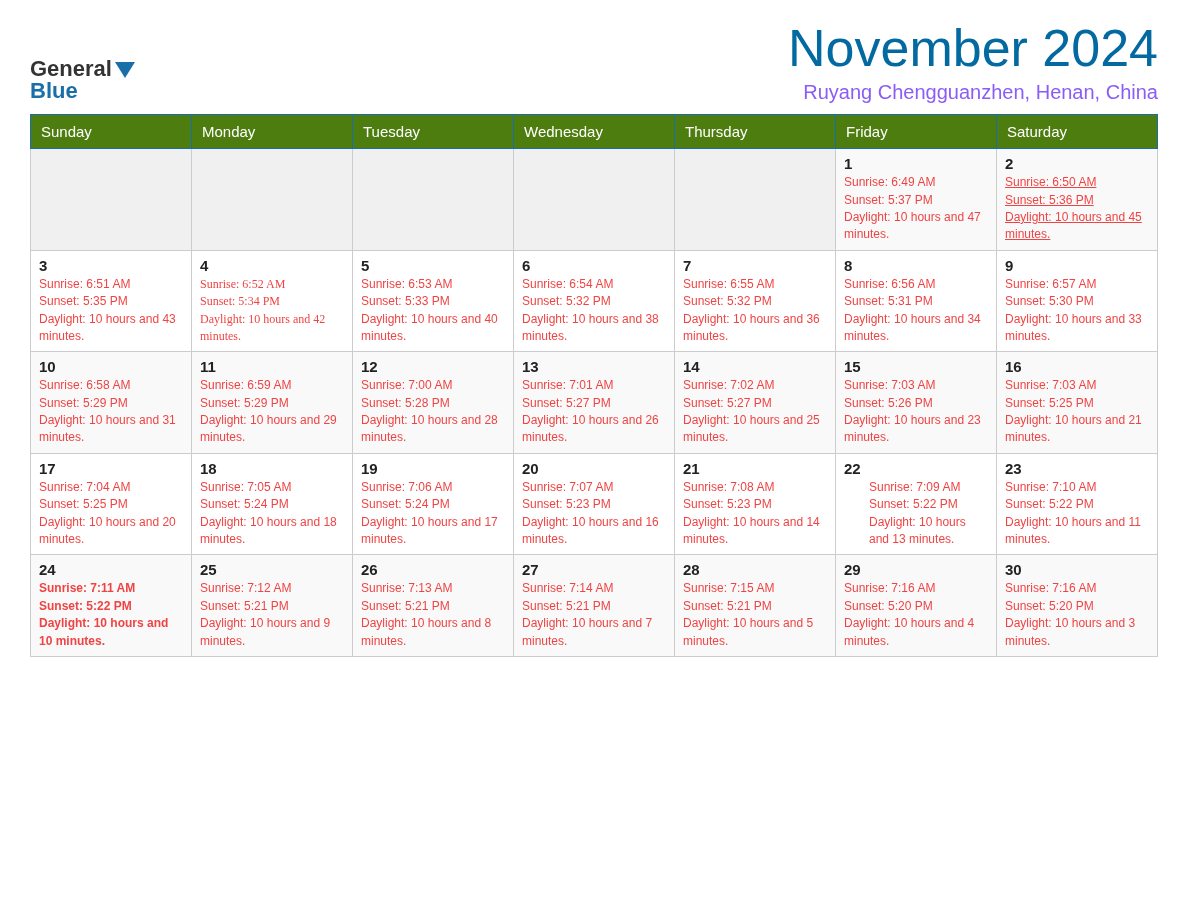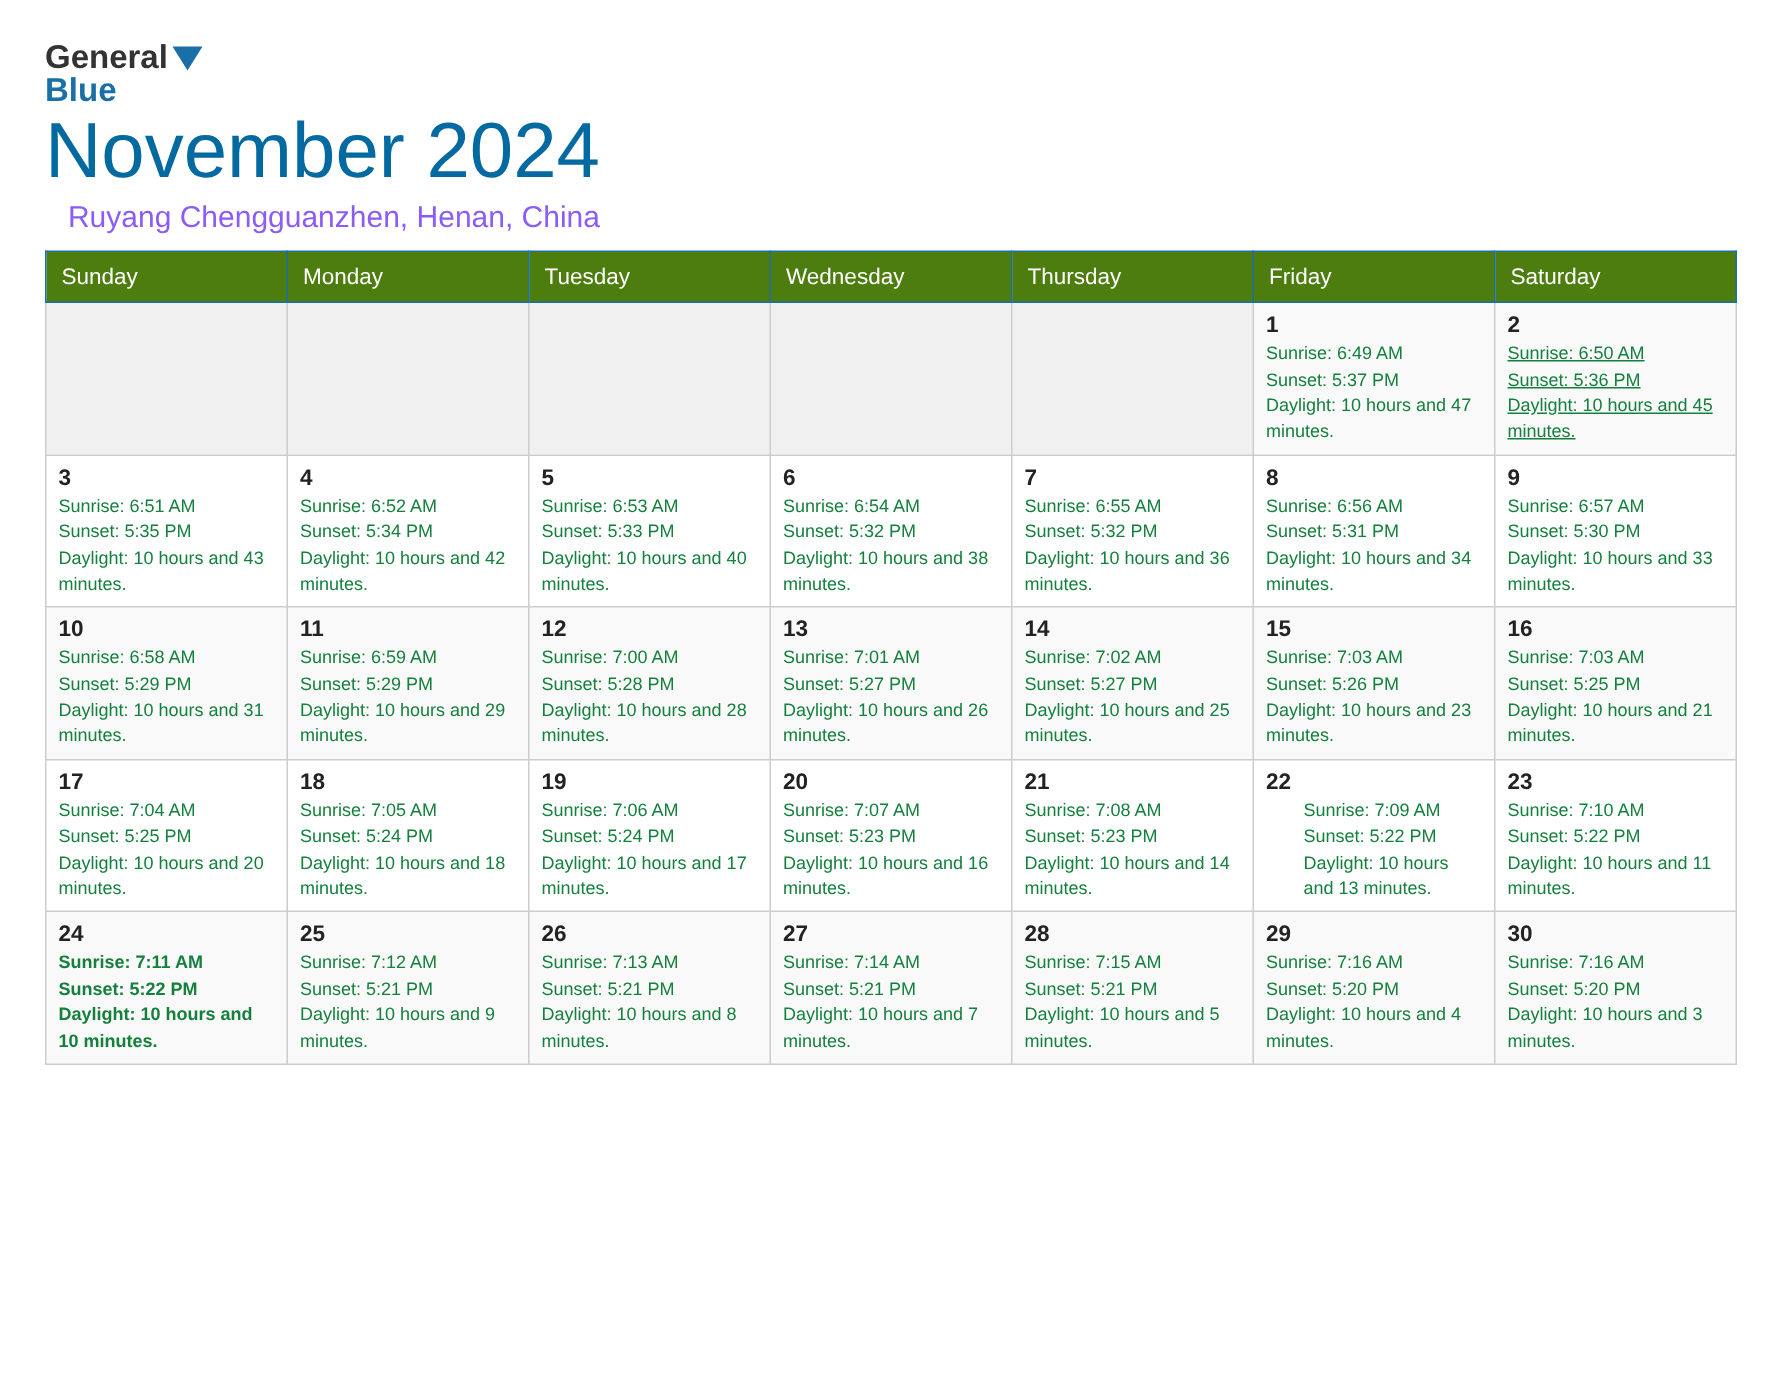--- a/index.html
+++ b/index.html
@@ -6,23 +6,22 @@
     body {
       background: #fff;
       font-family: Arial, sans-serif;
       width: 1188px;
       min-height: 918px;
       padding: 20px 30px;
     }
     .header {
       display: flex;
       justify-content: space-between;
-      align-items: flex-start;
+      align-items: flex-end;
       margin-bottom: 10px;
-      flex-direction: column;
     }
     .logo {
       display: flex;
       flex-direction: column;
       align-items: flex-start;
       padding-top: 5px;
     }
     .logo-general {
       font-size: 22px;
       font-weight: bold;
@@ -92,21 +91,21 @@
     }
     .day-number {
       font-size: 15px;
       font-weight: bold;
       color: #222;
       display: block;
       margin-bottom: 2px;
     }
     .day-info {
       font-size: 12px;
-      color: #15803d;
+      color: #ef4444;
       line-height: 1.45;
     }
     .empty-cell {
       background: #f0f0f0 !important;
     }
     .row-separator td {
       border-top: 2px solid #1a6fa8;
     }
   </style>
 </head>
@@ -160,21 +159,21 @@
       </tr>
       <tr class="row-separator">
         <td>
           <span class="day-number">3</span>
           <div class="day-info" style="white-space: pre-line;">Sunrise: 6:51 AM
 Sunset: 5:35 PM
 Daylight: 10 hours and 43 minutes.</div>
         </td>
         <td>
           <span class="day-number">4</span>
-          <div class="day-info" style="white-space: pre-line;">Sunrise: 6:52 AM
+          <div class="day-info" style="white-space: pre-line; font-family: Liberation Serif, serif;">Sunrise: 6:52 AM
 Sunset: 5:34 PM
 Daylight: 10 hours and 42 minutes.</div>
         </td>
         <td>
           <span class="day-number">5</span>
           <div class="day-info" style="white-space: pre-line;">Sunrise: 6:53 AM
 Sunset: 5:33 PM
 Daylight: 10 hours and 40 minutes.</div>
         </td>
         <td>

